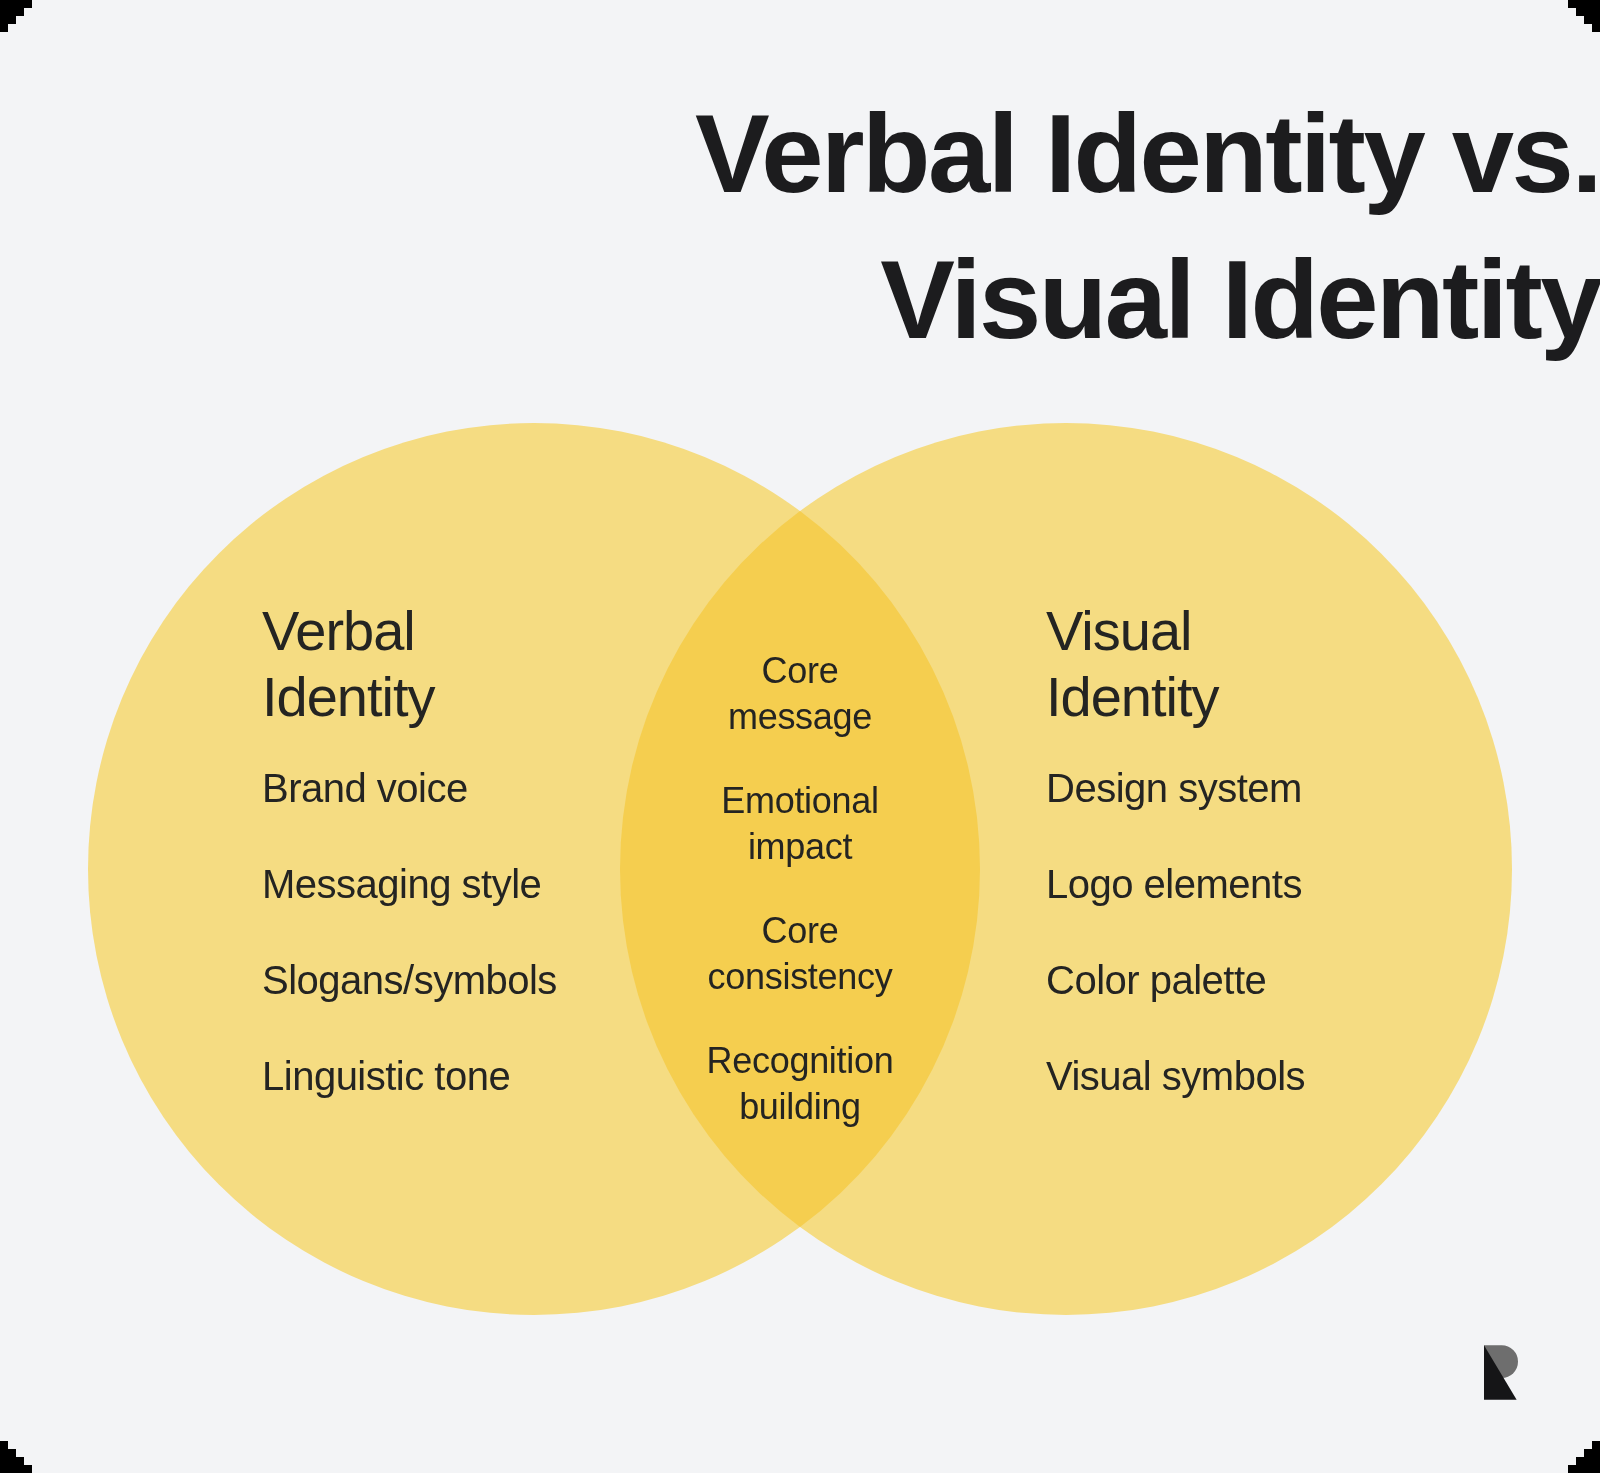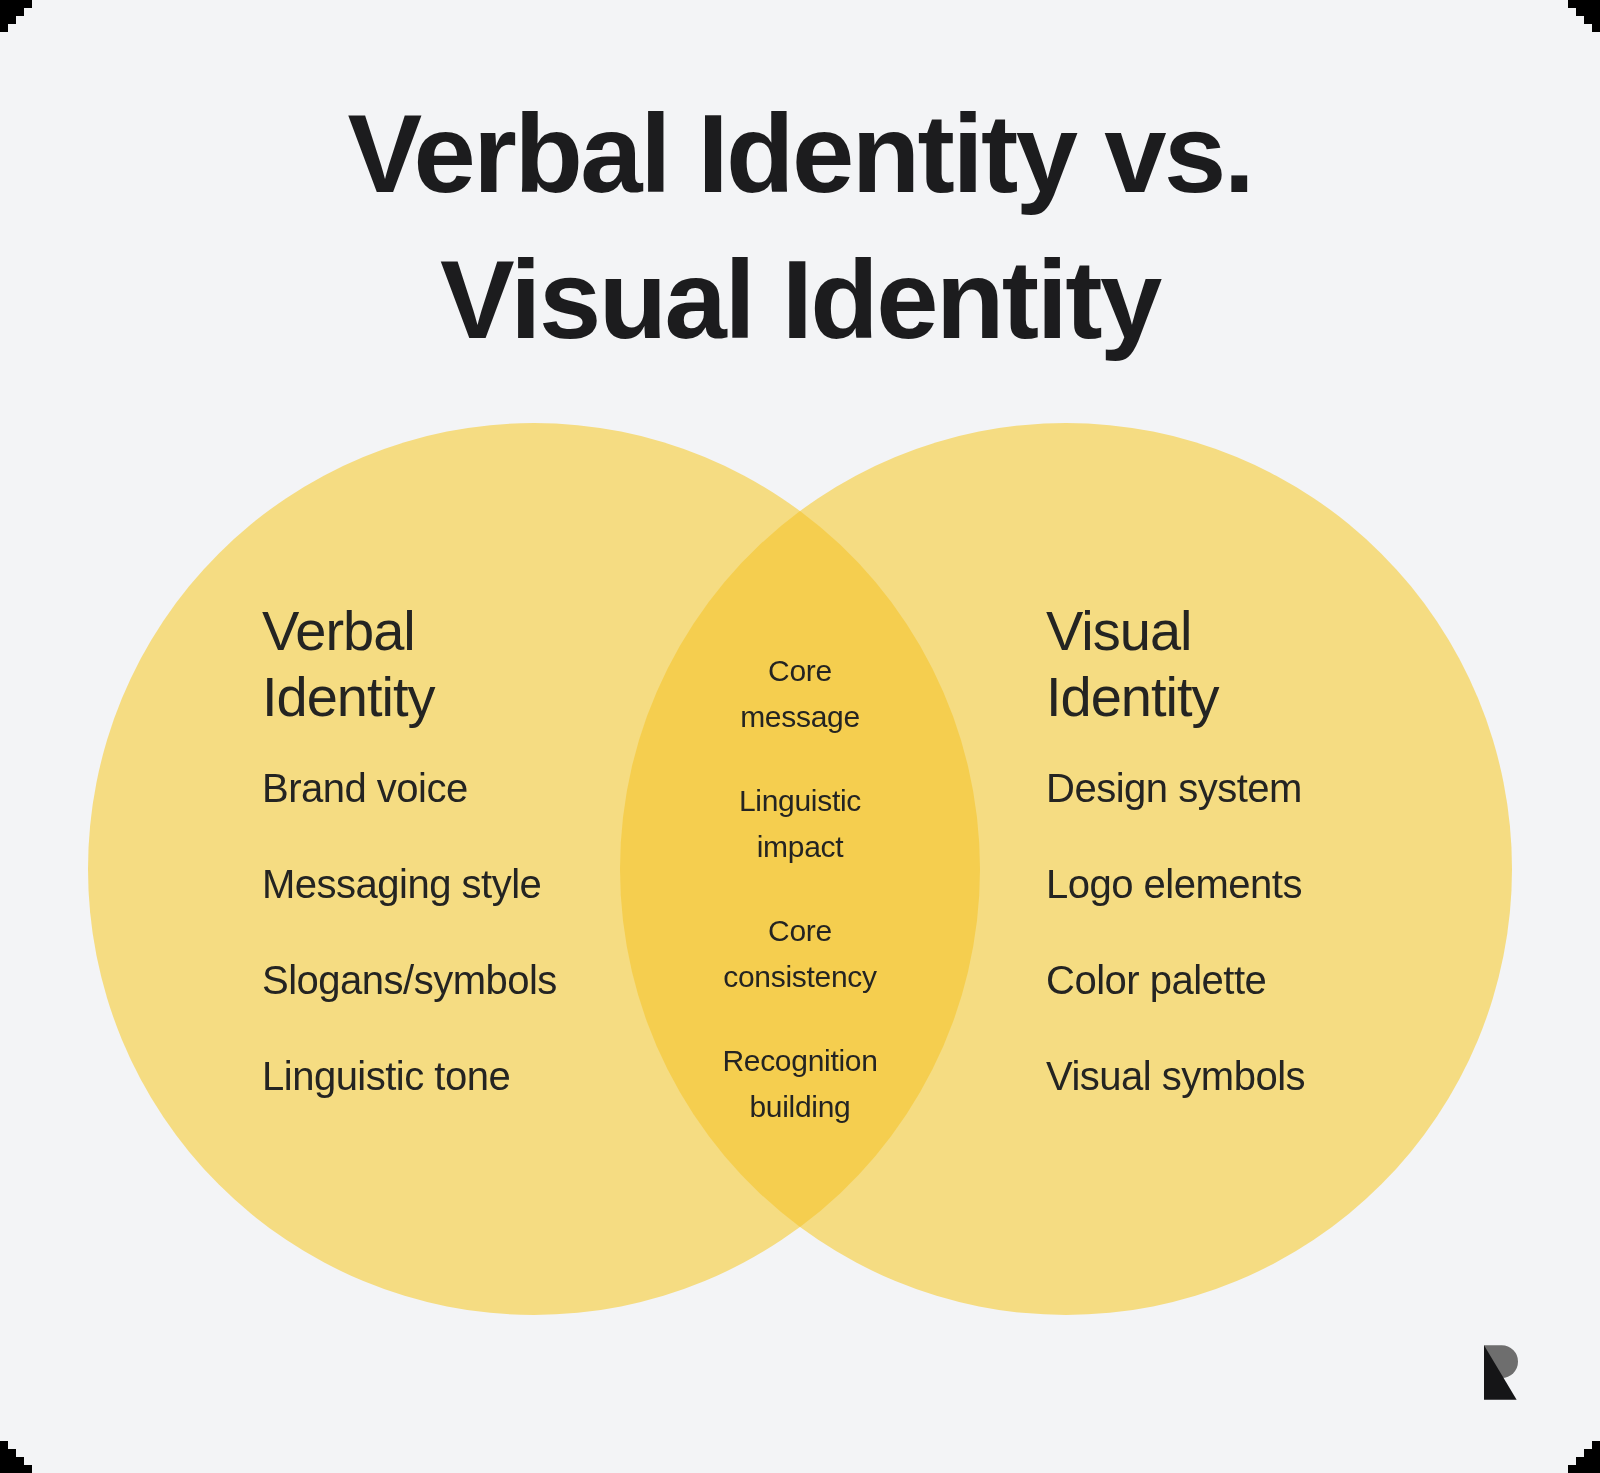--- a/index.html
+++ b/index.html
@@ -26,21 +26,21 @@
       1600px 1441px, 1592px 1441px, 1592px 1449px, 1584px 1449px, 1584px 1457px, 1576px 1457px, 1576px 1465px, 1568px 1465px, 1568px 1473px,
       32px 1473px, 32px 1465px, 24px 1465px, 24px 1457px, 16px 1457px, 16px 1449px, 8px 1449px, 8px 1441px, 0px 1441px
     );
   }
 
   .title {
     position: absolute;
     top: 81px;
     left: 0;
     width: 100%;
-    text-align: center;
+    text-align: right;
     font-size: 112px;
     line-height: 146px;
     font-weight: 700;
     letter-spacing: -2.5px;
     color: var(--title, #1c1c1e);
   }
 
   .venn-svg {
     position: absolute;
     left: 0;
@@ -83,21 +83,21 @@
     left: 650px;
     top: 648px;
     width: 300px;
     display: flex;
     flex-direction: column;
     gap: 38px;
     text-align: center;
     color: var(--text, #242422);
   }
   .overlap-col .oitem {
-    font-size: 30px;
+    font-size: 36px;
     line-height: 46px;
     letter-spacing: -0.3px;
     white-space: pre-line;
   }
 
   .logo {
     position: absolute;
     left: 1484px;
     top: 1345px;
     width: 34px;
@@ -129,21 +129,21 @@
         <div class="item">Brand voice</div>
         <div class="item">Messaging style</div>
         <div class="item">Slogans/symbols</div>
         <div class="item">Linguistic tone</div>
       </div>
     </div>
 
     <div class="overlap-col">
       <div class="oitem">Core
 message</div>
-      <div class="oitem">Linguistic
+      <div class="oitem">Emotional
 impact</div>
       <div class="oitem">Core
 consistency</div>
       <div class="oitem">Recognition
 building</div>
     </div>
 
     <div class="col col-right">
       <div class="heading">Visual Identity</div>
       <div class="items">

